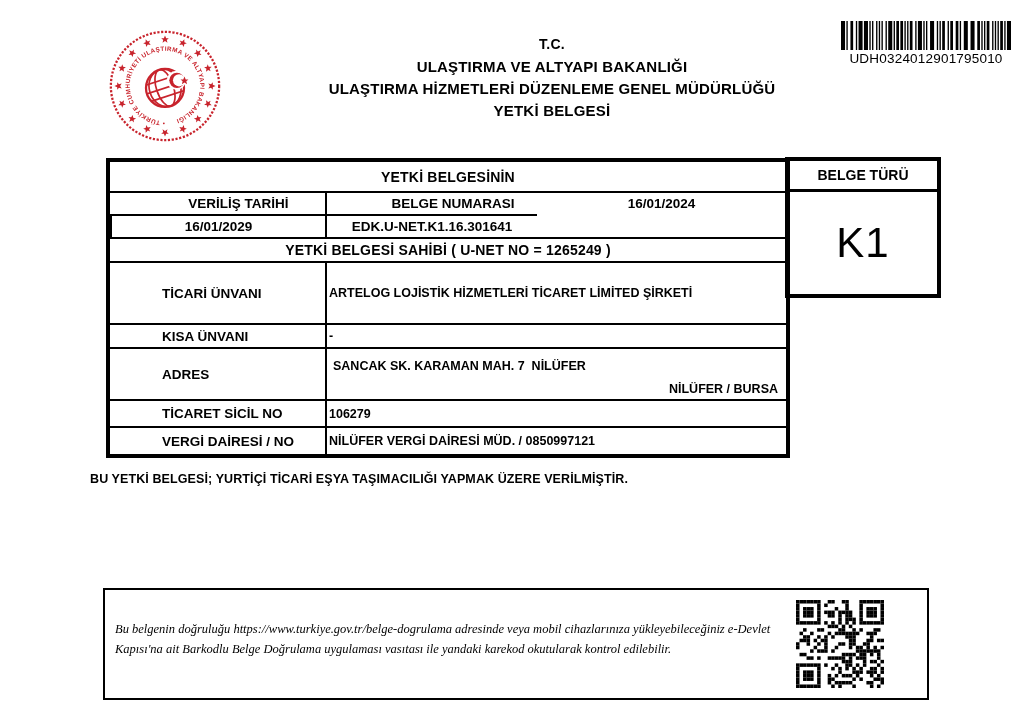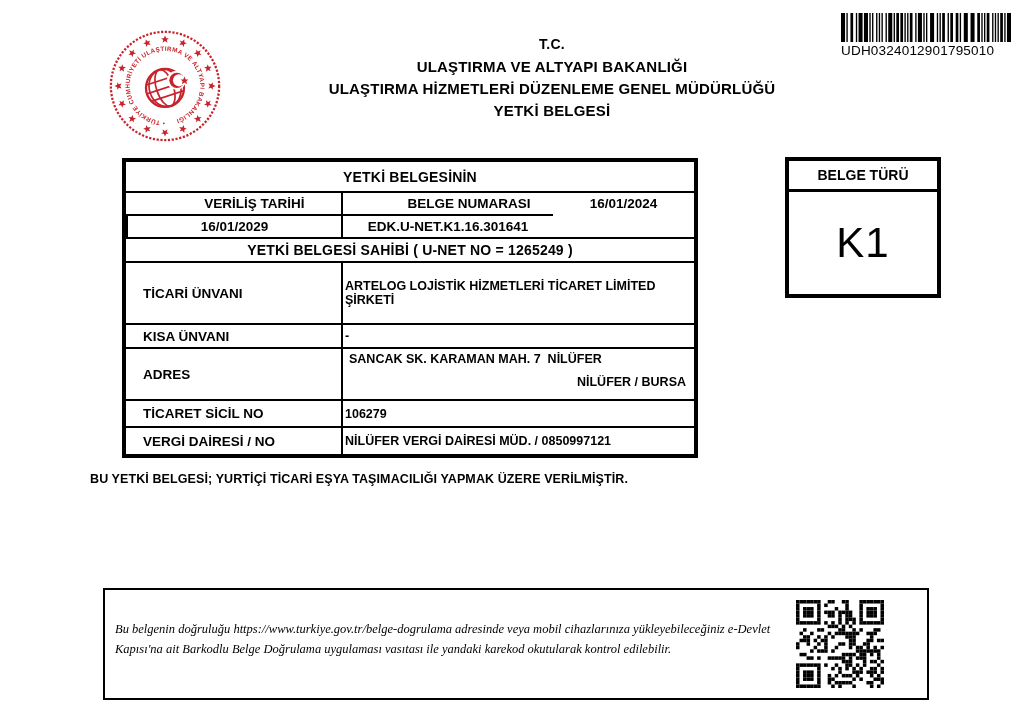--- a/index.html
+++ b/index.html
@@ -5,38 +5,38 @@
   html,body{margin:0;padding:0;background:#fff;}
   .page{position:relative;width:1024px;height:724px;background:#ffffff;overflow:hidden;
         font-family:"Liberation Sans",sans-serif;color:#000;}
 
   
   .logo{position:absolute;left:108px;top:29px;width:114px;height:114px;}
   .head-text{position:absolute;left:242px;top:36px;width:620px;text-align:center;font-weight:bold;}
   .ht-tc{font-size:14px;letter-spacing:.3px;margin-bottom:6px;}
   .ht-line{font-size:15px;letter-spacing:.2px;margin-bottom:5px;}
 
-  .barcode{position:absolute;left:841px;top:13px;width:170px;}
+  .barcode{position:absolute;left:841px;top:21px;width:170px;text-align:center;}
   .barcode svg{display:block;width:170px;height:29px;fill:#000;}
   .bc-num{font-size:13.5px;margin-top:1px;letter-spacing:.2px;}
 
   
-  .main-table{position:absolute;left:106px;top:158px;width:576px;height:300px;
+  .main-table{position:absolute;left:106px;top:158px;width:684px;height:300px;
               border:4px solid #000;box-sizing:border-box;display:grid;
               grid-template-columns:215px 212px 1fr;
-              grid-template-rows:29px 23px 23px 24px 62px 24px 52px 27px 1fr;margin-left:16px;}
+              grid-template-rows:29px 23px 23px 24px 62px 24px 52px 27px 1fr;}
   .cell{display:flex;align-items:center;font-weight:bold;box-sizing:border-box;}
   .bt{border-top:2px solid #000;}
   .bl{border-left:2px solid #000;}
   .span3{grid-column:1/-1;justify-content:center;font-size:14px;letter-spacing:.2px;}
   .t-h{justify-content:center;font-size:13.5px;padding-left:42px;}
   .t-v{justify-content:center;font-size:13.5px;}
-  .lbl{grid-column:1;padding-left:17px;font-size:13.5px;}
+  .lbl{grid-column:1;padding-left:52px;font-size:13.5px;}
   .val{grid-column:2/-1;padding-left:2px;font-size:12.5px;}
-  .adres{flex-direction:column;align-items:stretch;justify-content:flex-start;padding:3px 6px;}
+  .adres{flex-direction:column;align-items:stretch;justify-content:flex-start;padding:10px 6px;}
   .adres-l1{font-size:12.5px;white-space:pre;}
   .adres-l2{font-size:12.5px;text-align:right;margin-top:9px;padding-right:2px;}
 
   
   .belge-box{position:absolute;left:785px;top:157px;width:156px;height:141px;
              border:4px solid #000;box-sizing:border-box;}
   .belge-head{height:31px;border-bottom:3px solid #000;display:flex;align-items:center;
               justify-content:center;font-weight:bold;font-size:14px;box-sizing:border-box;}
   .belge-val{height:calc(100% - 31px);display:flex;align-items:center;justify-content:center;
              font-size:42px;font-weight:normal;letter-spacing:1px;}

